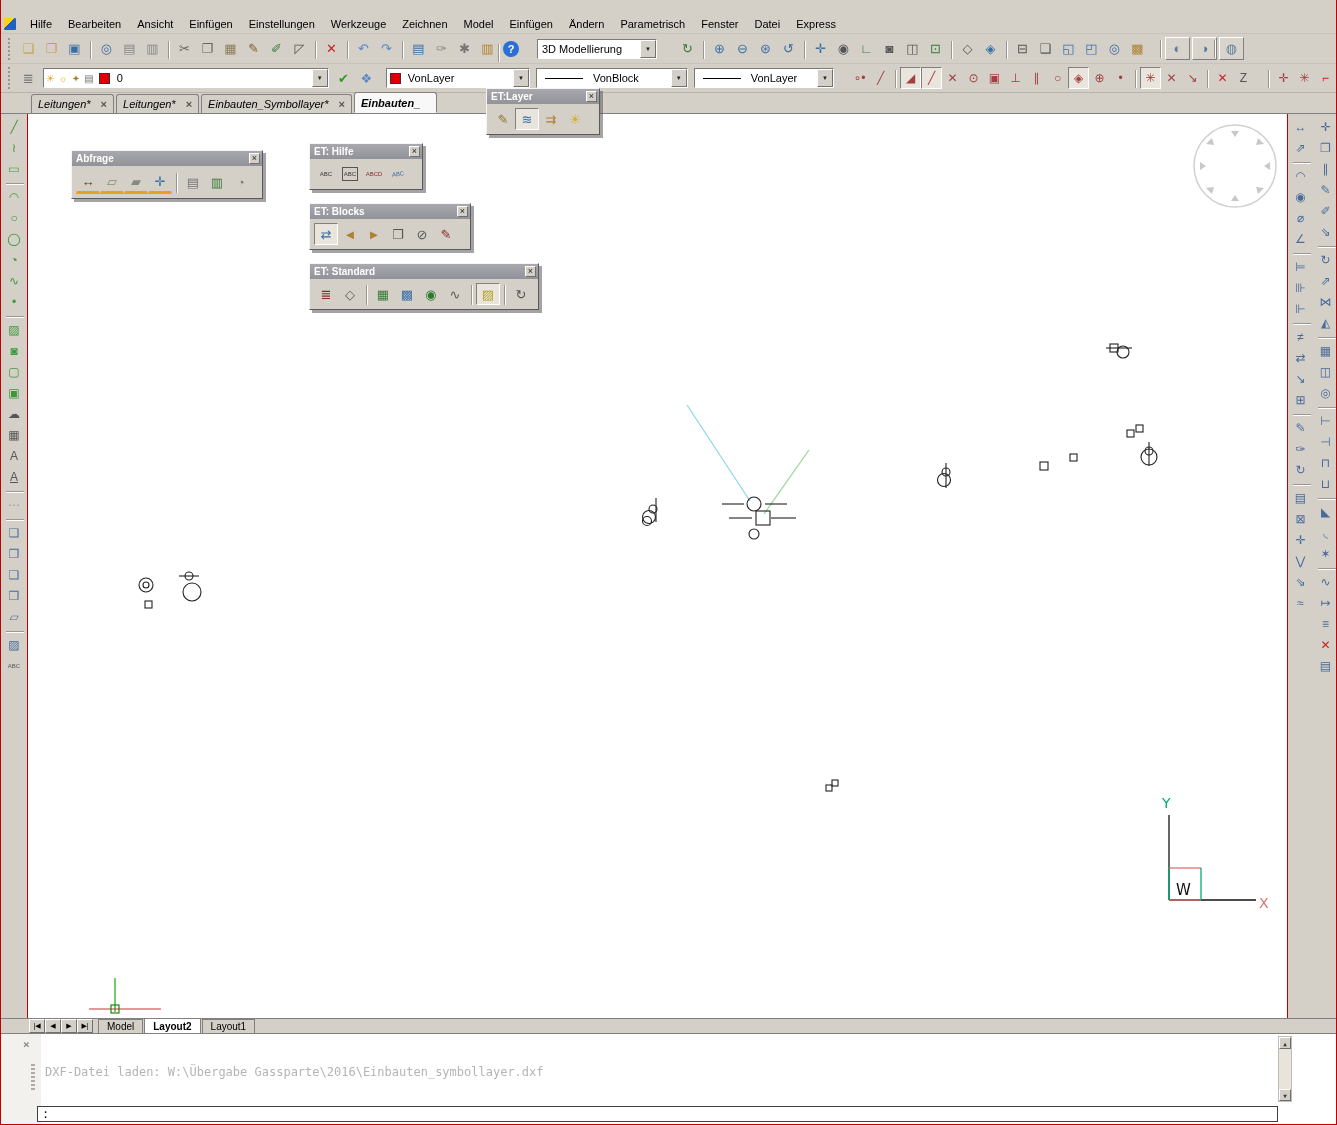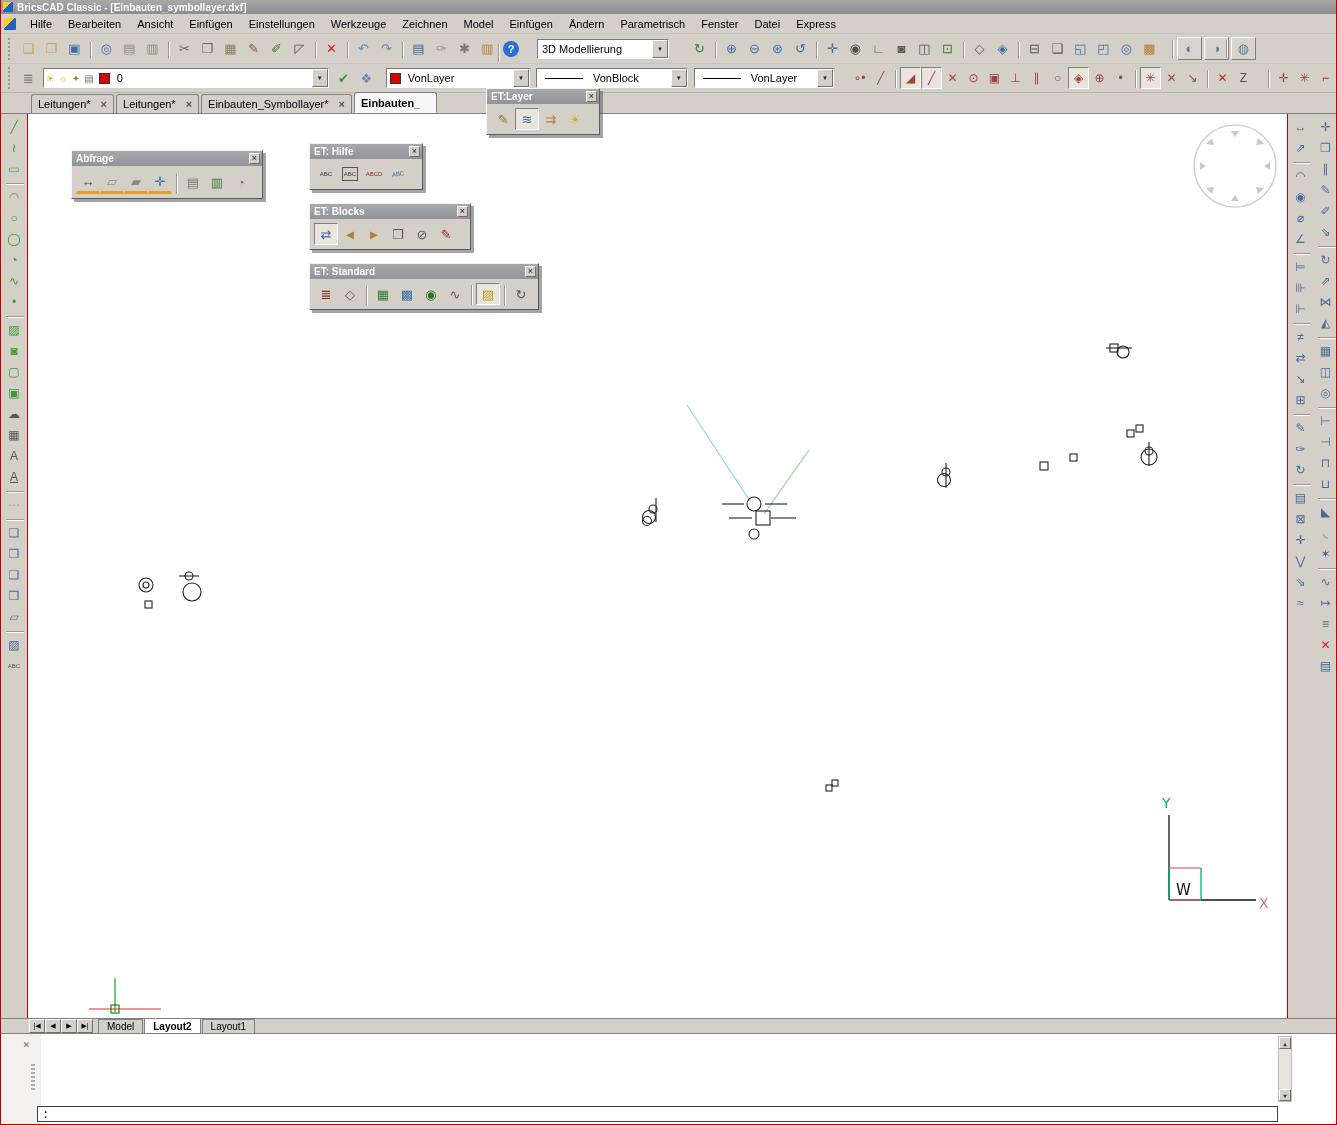--- a/index.html
+++ b/index.html
@@ -46,21 +46,21 @@
   .mini { font-size:10px; margin:0 2px; flex:0 0 auto; }
   .line-sample { width:38px; height:1px; background:#000; margin:0 6px 0 8px; flex:0 0 auto; }
   .esnap-group .tbtn { width:21px; font-size:12px; color:#a04040; }
 
   
   .doctabbar { position:absolute; left:0; top:93px; width:100%; height:21px; background:#d4d0c8;
     display:flex; align-items:flex-end; padding-left:30px; border-bottom:1px solid #808080; }
   .doctab { height:19px; display:flex; align-items:center; justify-content:space-between;
     border:1px solid #808080; border-bottom:none; border-radius:3px 3px 0 0; background:#d4d0c8;
     font-size:11px; padding:0 6px; margin-right:2px; }
-  .doctab .lbl { white-space:nowrap; overflow:hidden; }
+  .doctab .lbl { white-space:nowrap; overflow:hidden;font-style:italic; }
   .doctab .cls-x { color:#555; font-size:11px; font-weight:bold; margin-left:10px; }
   .doctab.active { background:#f8f8f8; font-weight:bold; height:21px; border-bottom:1px solid #f8f8f8; }
 
   
   .main { position:absolute; left:0; top:114px; width:1337px; height:904px; }
   .left-strip { position:absolute; left:0; top:0; width:27px; height:904px; background:#d4d0c8;
     border-right:1px solid #c00000; display:flex; flex-direction:column; align-items:center; padding-top:2px; }
   .vbtn { width:22px; height:21px; display:flex; align-items:center; justify-content:center;
     font-size:12px; border:1px solid transparent; position:relative; flex:0 0 auto; }
   .vbtn.sep { margin-top:7px; }
@@ -120,24 +120,20 @@
     font-size:6px; display:flex; align-items:center; justify-content:center; color:#333; }
 
   
   svg text { font-family:"DejaVu Sans", sans-serif; }
 </style>
 </head>
 <body>
 
 <div class="app">
 
-  <div class="titlebar">
-    <span class="logo"></span>
-    <span class="title-text">BricsCAD Classic - [Einbauten_symbollayer.dxf]</span>
-  </div>
 
   <div class="menubar">
     <span class="logo2"></span>
     <div style="display:flex">
 
     <span class="menu-item">Hilfe</span>
         <span class="menu-item">Bearbeiten</span>
         <span class="menu-item">Ansicht</span>
         <span class="menu-item">Einfügen</span>
         <span class="menu-item">Einstellungen</span>
@@ -171,21 +167,21 @@
         <span class="tbtn" style="color: rgb(85, 85, 85);">◸</span>
         <span class="tbtn sep" style="color: rgb(204, 34, 34);">✕</span>
         <span class="tbtn sep" style="color: rgb(90, 138, 198);">↶</span>
         <span class="tbtn" style="color: rgb(90, 138, 198);">↷</span>
         <span class="tbtn sep" style="color: rgb(58, 110, 165);">▤</span>
         <span class="tbtn" style="color: rgb(136, 136, 136);">✑</span>
         <span class="tbtn" style="color: rgb(119, 119, 119);">✱</span>
         <span class="tbtn" style="color: rgb(176, 128, 48);">▥</span>
         <span class="tbtn sep help" style="color: rgb(255, 255, 255);">?</span>
       </div>
-    <div class="combo" style="width:132px;margin-left:14px">
+    <div class="combo" style="width:120px;margin-left:14px">
       <span class="val">3D Modellierung</span>
       <span class="carrow">▼</span>
     </div>
     <div class="tbgroup" style="margin-left:16px">
 
     <span class="tbtn" style="color: rgb(58, 122, 58);">↻</span>
         <span class="tbtn sep" style="color: rgb(58, 110, 165);">⊕</span>
         <span class="tbtn" style="color: rgb(58, 110, 165);">⊖</span>
         <span class="tbtn" style="color: rgb(58, 110, 165);">⊛</span>
         <span class="tbtn" style="color: rgb(58, 110, 165);">↺</span>
@@ -569,20 +565,27 @@
     <span class="ltab">Model</span>
         <span class="ltab active">Layout2</span>
         <span class="ltab">Layout1</span>
       </div>
   </div>
 
   <div class="cmd">
     <div class="cmd-gutter"></div>
     <span class="cmd-x">×</span>
     <span class="cmd-grip"></span>
+    <div class="cmd-hist">
+      <div class="cmd-line-old">DXF-Datei laden: W:\Übergabe Gassparte\2016\Einbauten_symbollayer.dxf</div>
+      
+      
+      
+      
+    </div>
     <div class="cmd-scroll">
       <span class="scr-btn">▲</span>
       <span class="scr-btn">▼</span>
     </div>
     <div class="cmd-input-row">
       <input class="cmd-input" value=":" style="">
     </div>
   </div>
 
 </div>

